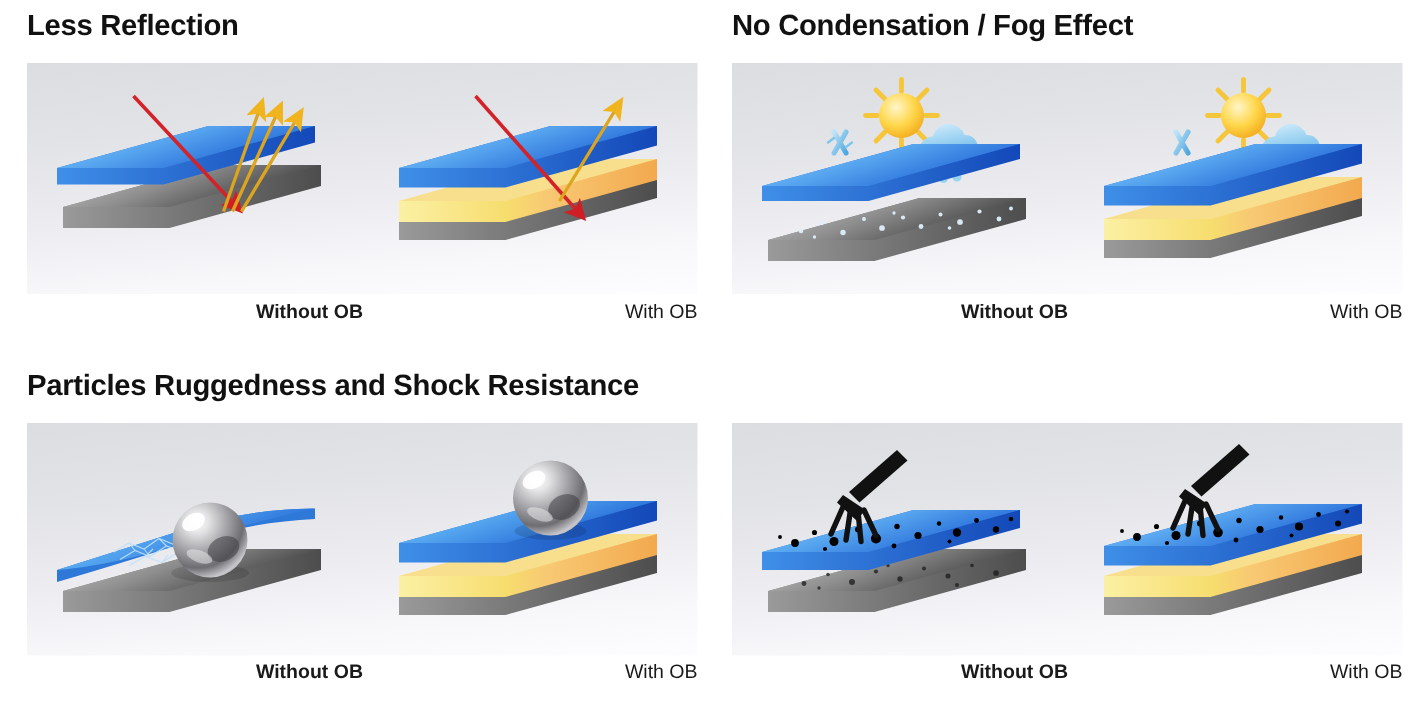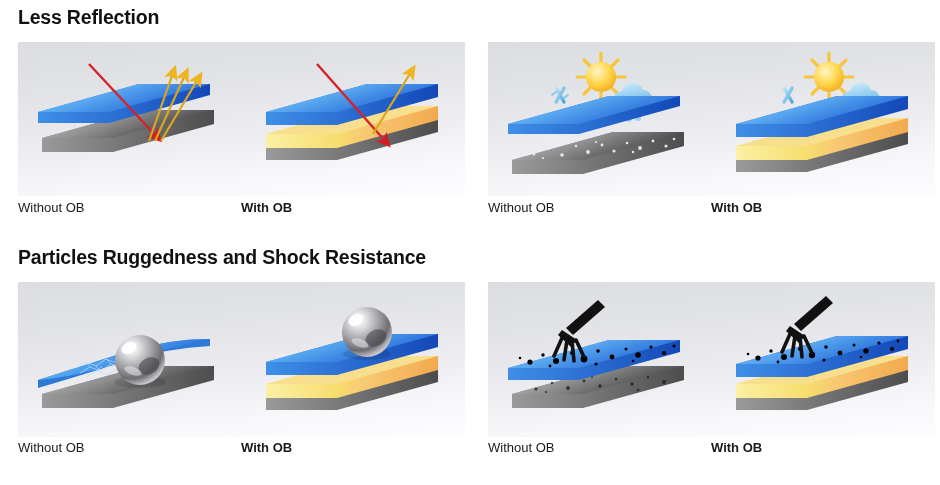--- a/index.html
+++ b/index.html
@@ -25,22 +25,22 @@
     background:linear-gradient(175deg,#dcdde1 0%,#e2e3e6 28%,#ededf1 58%,#f8f8fb 82%,#fdfdff 100%);
     overflow:hidden;
   }
   .panel.tall{height:155px;}
   .labels{
     position:absolute;left:18px;top:200px;width:447px;height:22px;
   }
   .label{
     position:absolute;top:0;font-size:13px;color:#1a1a1a;white-space:nowrap;
   }
-  .label.l1{left:0;width:224px;text-align:left;}
-  .label.l2{left:223px;width:224px;text-align:left;font-weight:bold;}
+  .label.l1{left:0;width:224px;text-align:right;font-weight:bold;}
+  .label.l2{left:223px;width:224px;text-align:right;}
   svg{display:block;}
   .panel svg{position:absolute;left:0;top:0;}
 </style>
 </head>
 <body>
 
 <div class="grid">
 
   <div class="cell">
     <div class="cell-title">Less Reflection</div>
@@ -111,20 +111,21 @@
         <line x1="355" y1="92" x2="393" y2="30" stroke="#dda51e" stroke-width="2.2" marker-end="url(#ahY)"></line>
       </svg>
     </div>
     <div class="labels">
       <div class="label l1">Without OB</div>
       <div class="label l2">With OB</div>
     </div>
   </div>
 
   <div class="cell">
+    <div class="cell-title">No Condensation / Fog Effect</div>
     <div class="panel">
       <svg width="447" height="154" viewBox="0 0 447 154">
         <defs>
           <radialGradient id="sunG" cx="0.38" cy="0.32" r="0.75">
             <stop offset="0" stop-color="#fff6c9"></stop>
               <stop offset="0.55" stop-color="#ffd64a"></stop>
             <stop offset="1" stop-color="#f2a81a"></stop>
           </radialGradient>
           <linearGradient id="cloudG" x1="0" y1="0" x2="0.3" y2="1">
             <stop offset="0" stop-color="#d6eefc"></stop>

